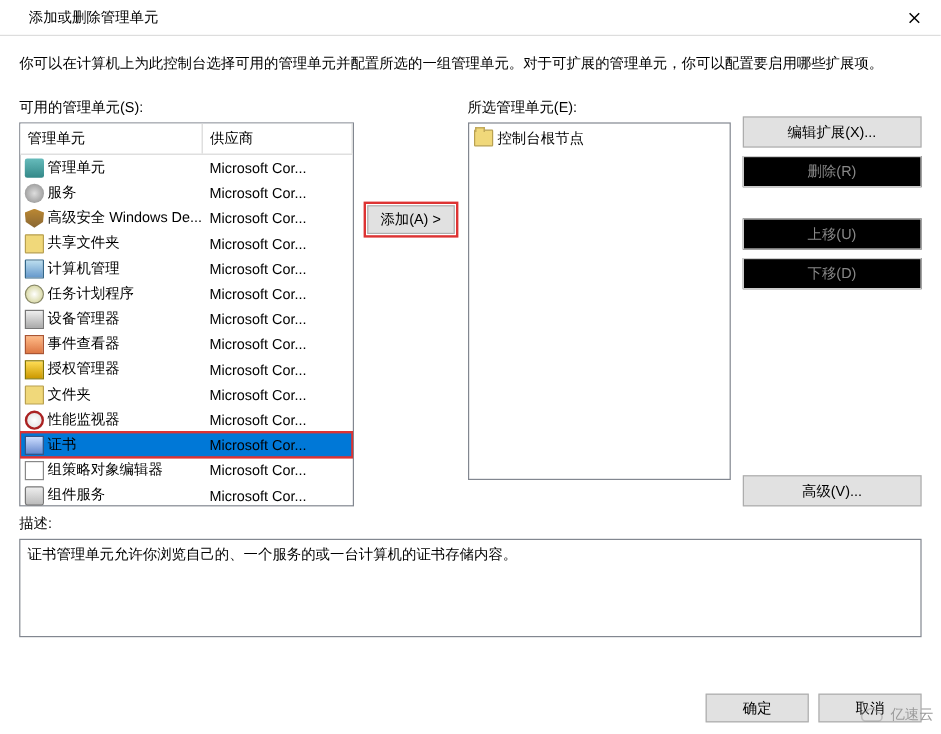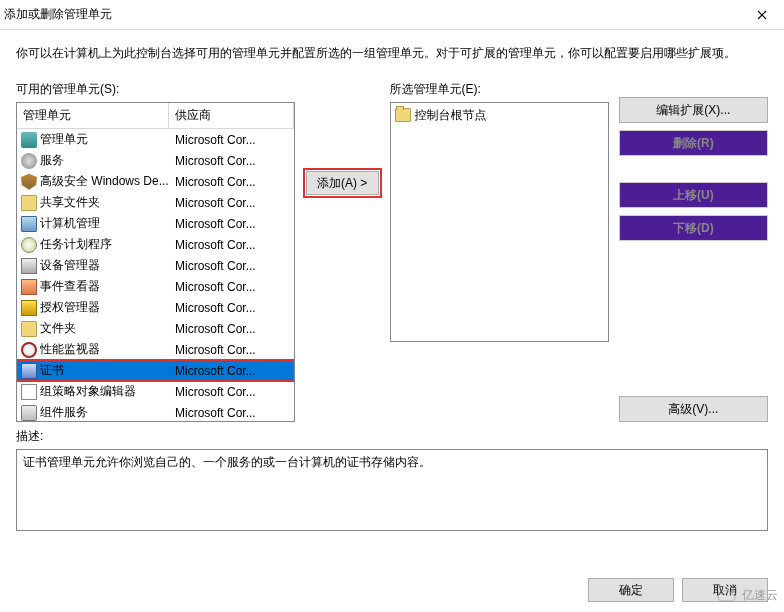--- a/index.html
+++ b/index.html
@@ -1,17 +1,17 @@
 <!DOCTYPE html>
 <html><head>
   <meta charset="utf-8">
   <style>
     * { box-sizing: border-box; margin: 0; padding: 0; font-family: "Microsoft YaHei", "SimSun", sans-serif; }
     body { width: 784px; height: 612px; background: #fff; font-size: 12px; color: #000; position: relative; }
-    .titlebar { height: 30px; display: flex; align-items: center; justify-content: space-between; padding-left: 4px; border-bottom: 1px solid #ddd; }
+    .titlebar { height: 30px; display: flex; align-items: center; justify-content: space-between; padding-left: 24px; border-bottom: 1px solid #ddd; }
     .titlebar-title { font-size: 12px; }
     .close-btn { width: 45px; height: 30px; display: flex; align-items: center; justify-content: center; cursor: pointer; }
     .intro { padding: 14px 16px 0 16px; font-size: 12px; line-height: 1.6; }
     .main-area { display: flex; padding: 18px 16px 0 16px; gap: 10px; }
     .left-col { width: 280px; }
     .section-label { font-size: 12px; margin-bottom: 4px; }
     .list-container { border: 1px solid #828790; height: 320px; display: flex; flex-direction: column; background: #fff; position: relative; }
     .list-header { display: flex; background: #fff; border-bottom: 1px solid #d8d8d8; }
     .list-header-cell { padding: 4px 6px; font-size: 12px; border-right: 1px solid #d8d8d8; }
     .col-name { width: 152px; }
@@ -19,27 +19,27 @@
     .list-body { flex: 1; overflow-y: auto; }
     .list-row { display: flex; align-items: center; height: 21px; cursor: default; }
     .list-row.selected { background: #0078d7; color: #000000; }
     .row-icon { width: 16px; height: 16px; margin: 0 3px 0 4px; display: inline-flex; align-items: center; justify-content: center; font-size: 11px; flex-shrink: 0; }
     .row-name { width: 129px; overflow: hidden; white-space: nowrap; text-overflow: ellipsis; font-size: 12px; }
     .row-vendor { flex: 1; overflow: hidden; white-space: nowrap; text-overflow: ellipsis; font-size: 12px; padding-left: 6px; }
     .hl-outline { outline: 2px solid #d33; outline-offset: -1px; }
     .middle-col { width: 75px; display: flex; align-items: flex-start; justify-content: center; padding-top: 90px; align-self: stretch; }
     .add-btn { width: 73px; height: 24px; background: #e1e1e1; border: 1px solid #adadad; font-size: 12px; cursor: pointer; outline: 2px solid #d33; outline-offset: 1px; }
     .right-col { width: 220px; }
-    .selected-tree { border: 1px solid #828790; height: 240px; background: #fff; padding: 2px; }
+    .selected-tree { border: 1px solid #828790; height: 298px; background: #fff; padding: 2px; }
     .tree-node { display: flex; align-items: center; height: 20px; gap: 4px; padding-left: 2px; font-size: 12px; }
     .tree-icon { width: 16px; height: 14px; background: #f0d87a; border: 1px solid #b8a050; border-radius: 1px; position: relative; }
     .tree-icon::before { content: ""; position: absolute; top: -3px; left: 0; width: 6px; height: 3px; background: #f0d87a; border: 1px solid #b8a050; border-bottom: none; }
     .btn-col { width: 150px; display: flex; flex-direction: column; gap: 7px; padding-top: 16px; }
     .side-btn { height: 26px; background: #e1e1e1; border: 1px solid #adadad; font-size: 12px; cursor: pointer; }
-    .side-btn:disabled { color: #888; background: #4c1d95; border-color: #ccc; cursor: default; font-weight: bold; }
+    .side-btn:disabled { color: #888; background: #000000; border-color: #ccc; cursor: default; }
     .btn-gap { flex: 1; }
     .desc-section { padding: 6px 16px 0 16px; }
     .desc-box { border: 1px solid #828790; height: 82px; background: #fff; padding: 4px 6px; font-size: 12px; margin-top: 4px; }
     .footer { position: absolute; bottom: 10px; right: 16px; display: flex; gap: 8px; }
     .footer-btn { width: 86px; height: 24px; background: #e1e1e1; border: 1px solid #adadad; font-size: 12px; cursor: pointer; }
     .watermark { position: absolute; right: 6px; bottom: 8px; font-size: 12px; color: #9a9a9a; display: flex; align-items: center; gap: 4px; pointer-events: none; }
     .watermark svg { opacity: 0.5; }
     ::-webkit-scrollbar { width: 17px; }
     ::-webkit-scrollbar-track { background: #f0f0f0; }
     ::-webkit-scrollbar-thumb { background: #cdcdcd; border: 1px solid #a6a6a6; }

